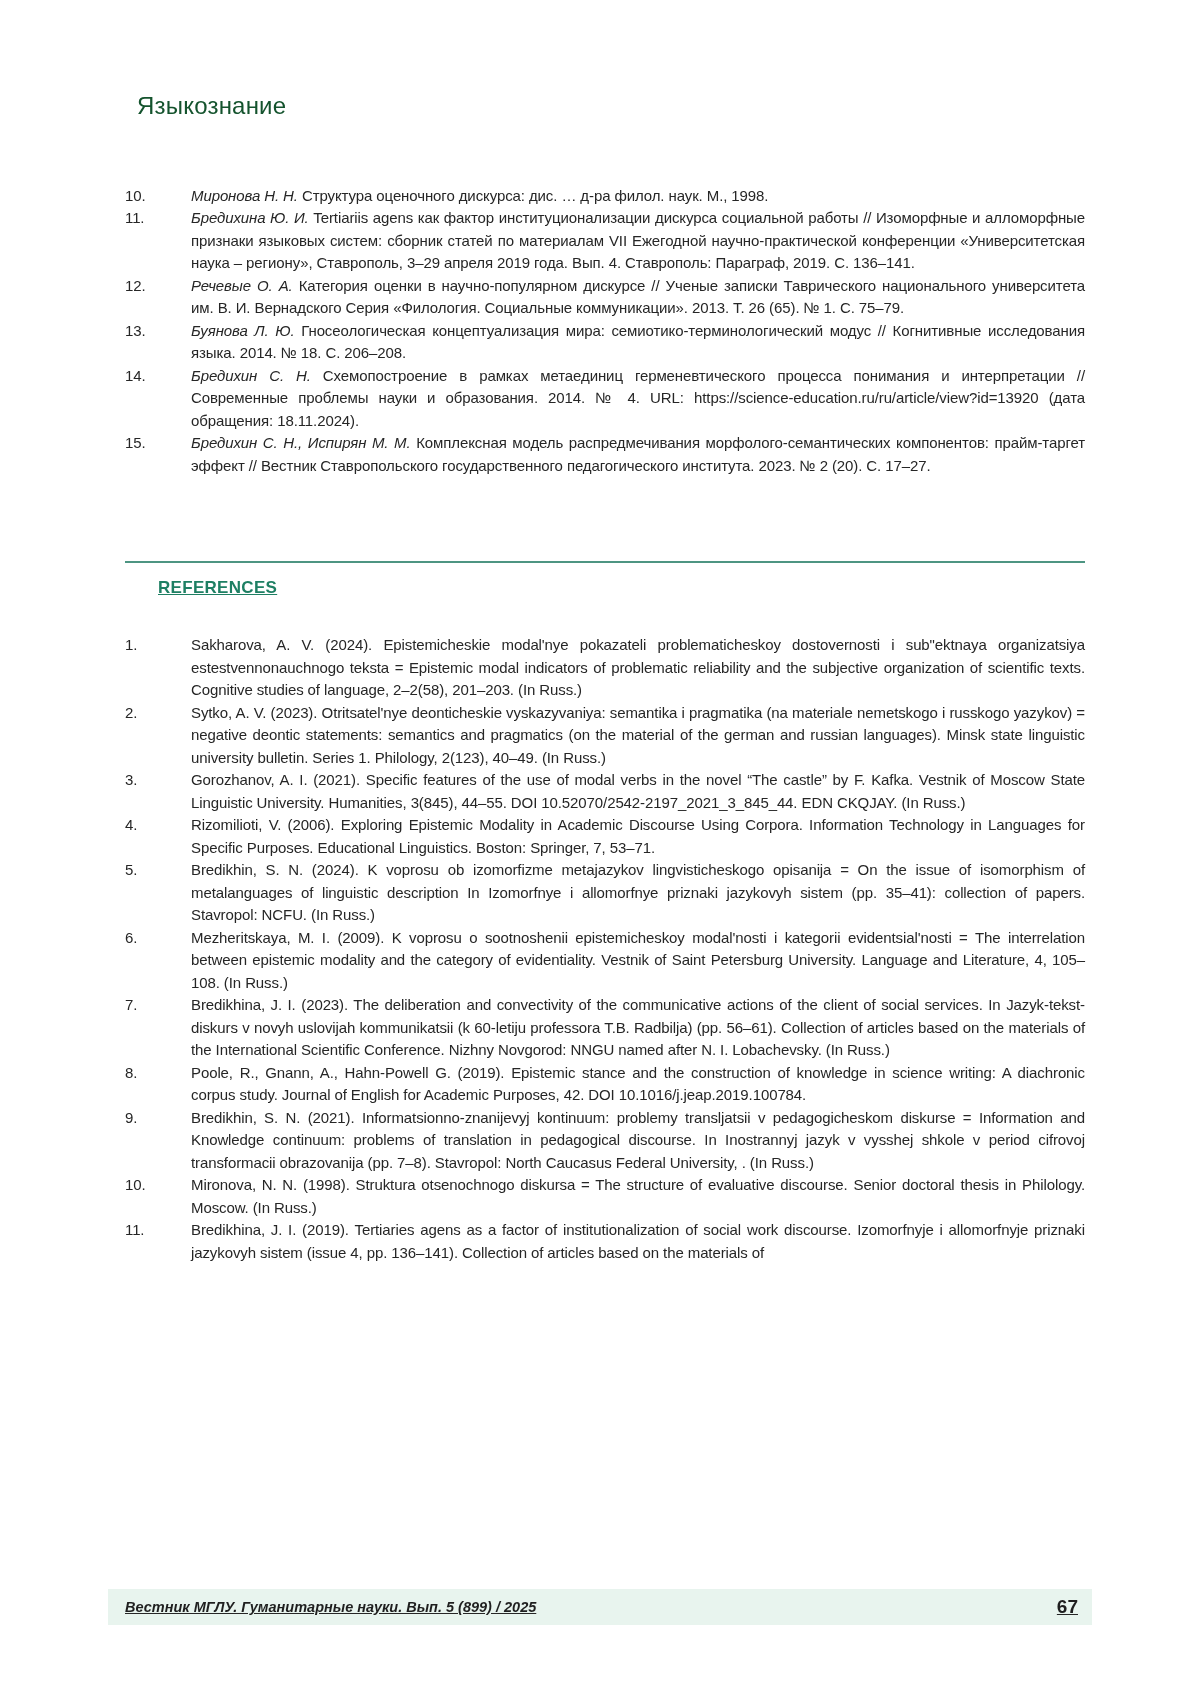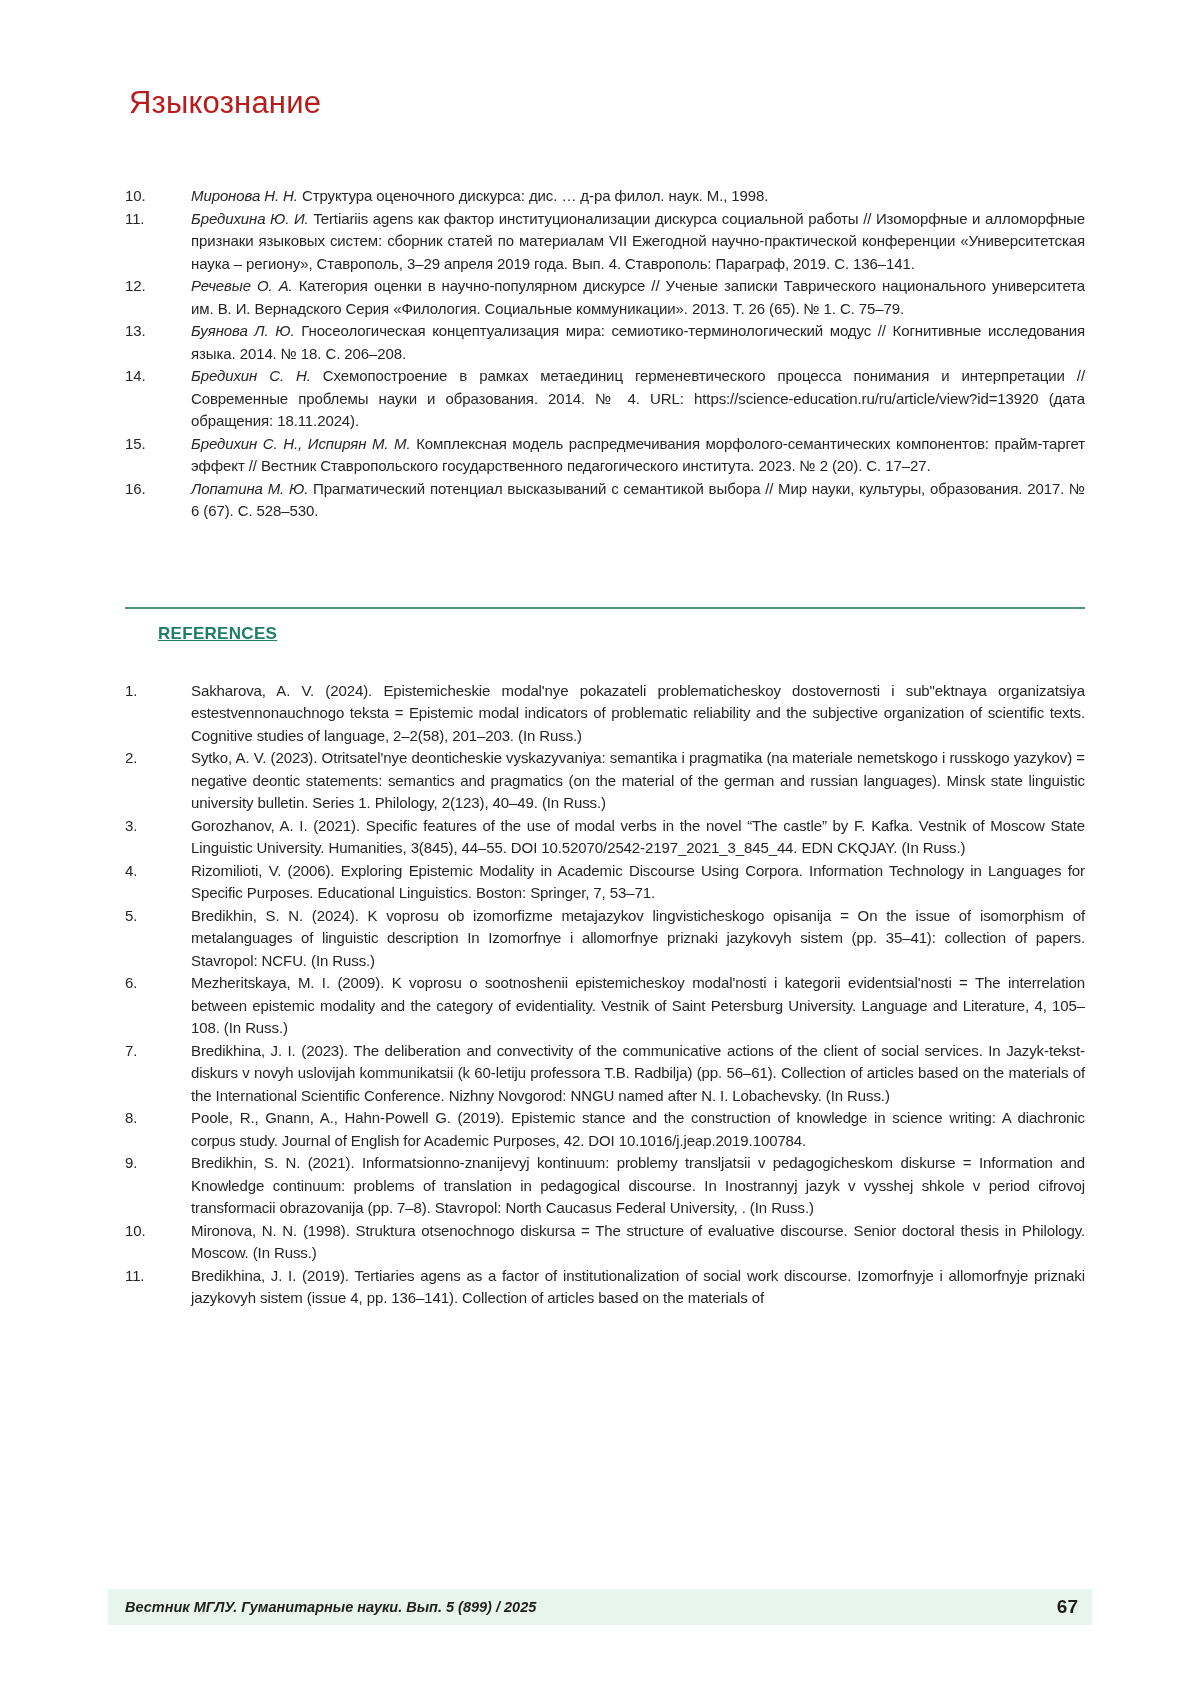--- a/index.html
+++ b/index.html
@@ -3,39 +3,39 @@
 <meta charset="utf-8">
 <style>
   html,body { margin:0; padding:0; background:#ffffff; }
   .page {
     width:1200px; height:1697px; position:relative; overflow:hidden;
     background:#ffffff; color:#262626;
     font-family:"Liberation Sans","DejaVu Sans",sans-serif;
   }
   .content { padding:80px 115px 0 125px; }
   .section-title {
-    font-size:31px; font-weight:400; color:#b91c1c;
-    margin:4px; line-height:1.2; letter-spacing:0.2px;
+    font-size:24px; font-weight:400; color:#14532d;
+    margin:12px; line-height:1.2; letter-spacing:0.2px;
   }
   .ref-list { font-size:15px; line-height:22.5px; letter-spacing:-0.1px; }
   .ref-list.russian { margin-top:64px; }
   .ref-list.english { margin-top:36px; }
   .ref-item { display:flex; }
   .ref-num { flex:0 0 57px; text-align:left; padding-right:9px; }
   .ref-text { flex:1; text-align:justify; }
   .authors { font-style:italic; }
   .divider { border:none; border-top:2px solid #4D9582; margin:84px 0 0 0; }
   .references-heading {
     font-size:17px; font-weight:700; color:#1E7F63;
     margin:15px 0 0 0; padding-left:33px; letter-spacing:0.3px;text-decoration:underline;
   }
   .footer {
     position:absolute; left:108px; right:108px; top:1589px; height:36px;
     background:#E8F4EE; display:flex; align-items:center;
-    justify-content:space-between; padding:0 14px 0 17px; box-sizing:border-box;
+    justify-content:space-between; padding:0 14px 0 17px; box-sizing:border-box;text-decoration:underline;
   }
   .footer .journal { font-style:italic; font-weight:700; font-size:14.5px; color:#1f1f1f; }
   .footer .page-num { font-weight:700; font-size:19px; color:#1f1f1f; }
 </style>
 </head>
 <body>
 
 <div class="page">
   <div class="content">
 
@@ -66,24 +66,20 @@
         <div class="ref-item">
           <div class="ref-num">14.</div>
           <div class="ref-text"><span class="authors">Бредихин С. Н.</span> <span>Схемопостроение в рамках метаединиц герменевтического процесса понимания и интерпретации // Современные проблемы науки и образования. 2014. № 4. URL: https://science-education.ru/ru/article/view?id=13920 (дата обращения: 18.11.2024).</span></div>
         </div>
 
         <div class="ref-item">
           <div class="ref-num">15.</div>
           <div class="ref-text"><span class="authors">Бредихин С. Н., Испирян М. М.</span> <span>Комплексная модель распредмечивания морфолого-семантических компонентов: прайм-таргет эффект // Вестник Ставропольского государственного педагогического института. 2023. № 2 (20). С. 17–27.</span></div>
         </div>
 
-        <div class="ref-item">
-          <div class="ref-num">16.</div>
-          <div class="ref-text"><span class="authors">Лопатина М. Ю.</span> <span>Прагматический потенциал высказываний с семантикой выбора // Мир науки, культуры, образования. 2017. № 6 (67). С. 528–530.</span></div>
-        </div>
 
       </div>
 
     <hr class="divider">
 
     <h2 class="references-heading">REFERENCES</h2>
 
     <div class="ref-list english">
 
         <div class="ref-item">

